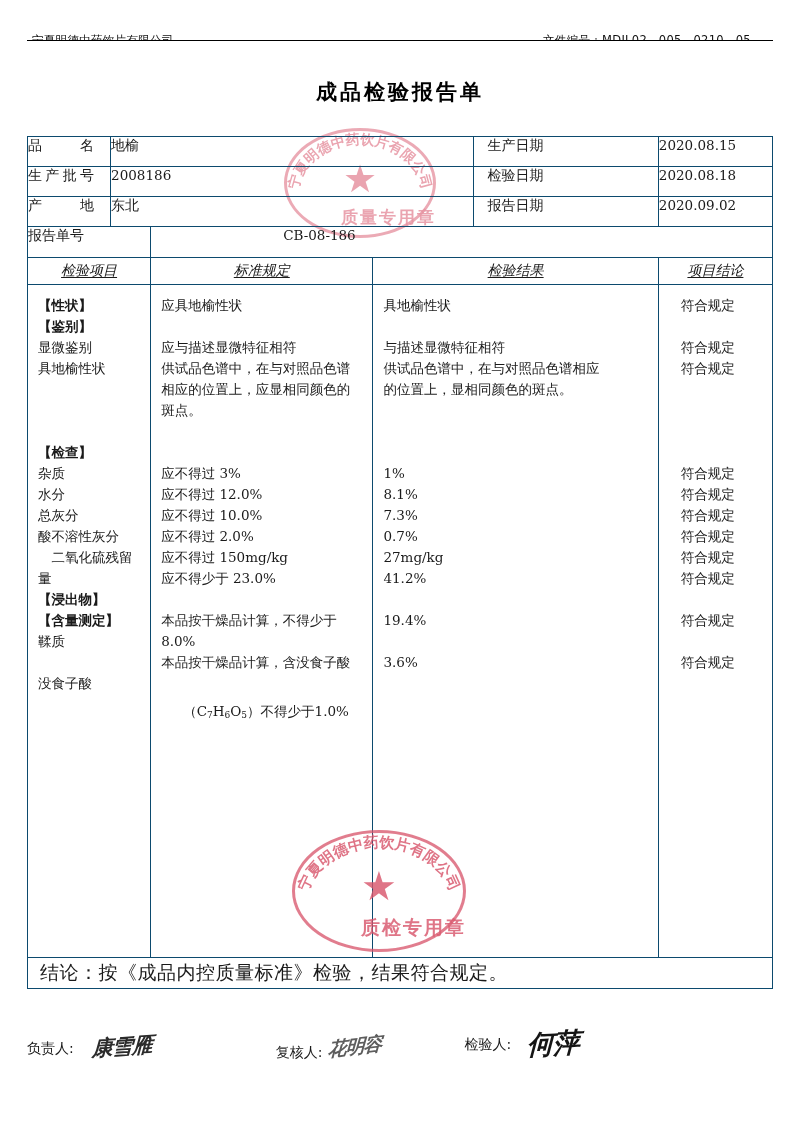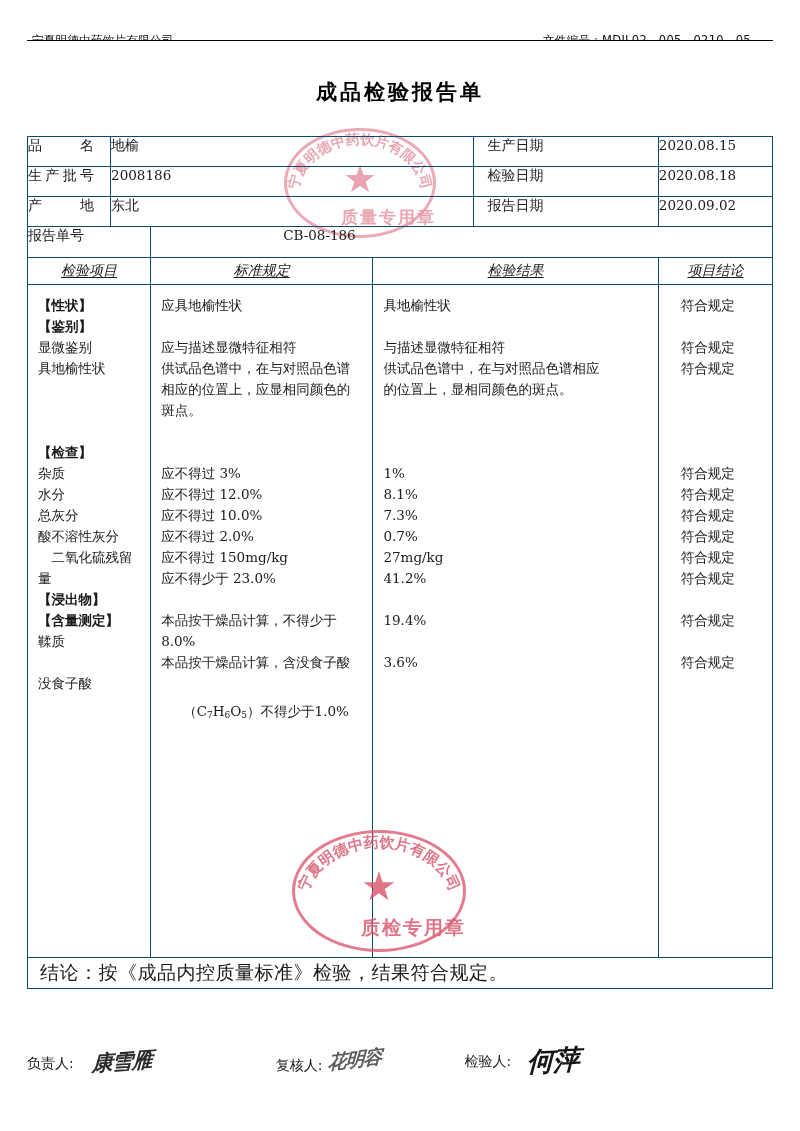--- a/index.html
+++ b/index.html
@@ -142,22 +142,21 @@
   }
 
   
   .sign-row {
     position: absolute;
     left: 27px;
     top: 1018px;
     width: 746px;
     height: 46px;
     display: flex;
-    align-items: center;
-    margin-top: 22px;
+    align-items: flex-end;
   }
   .sign-block {
     display: flex;
     align-items: flex-start;
     white-space: nowrap;
   }
   .sign-block .sl {
     font-size: 14px;
     padding-top: 8px;
   }

